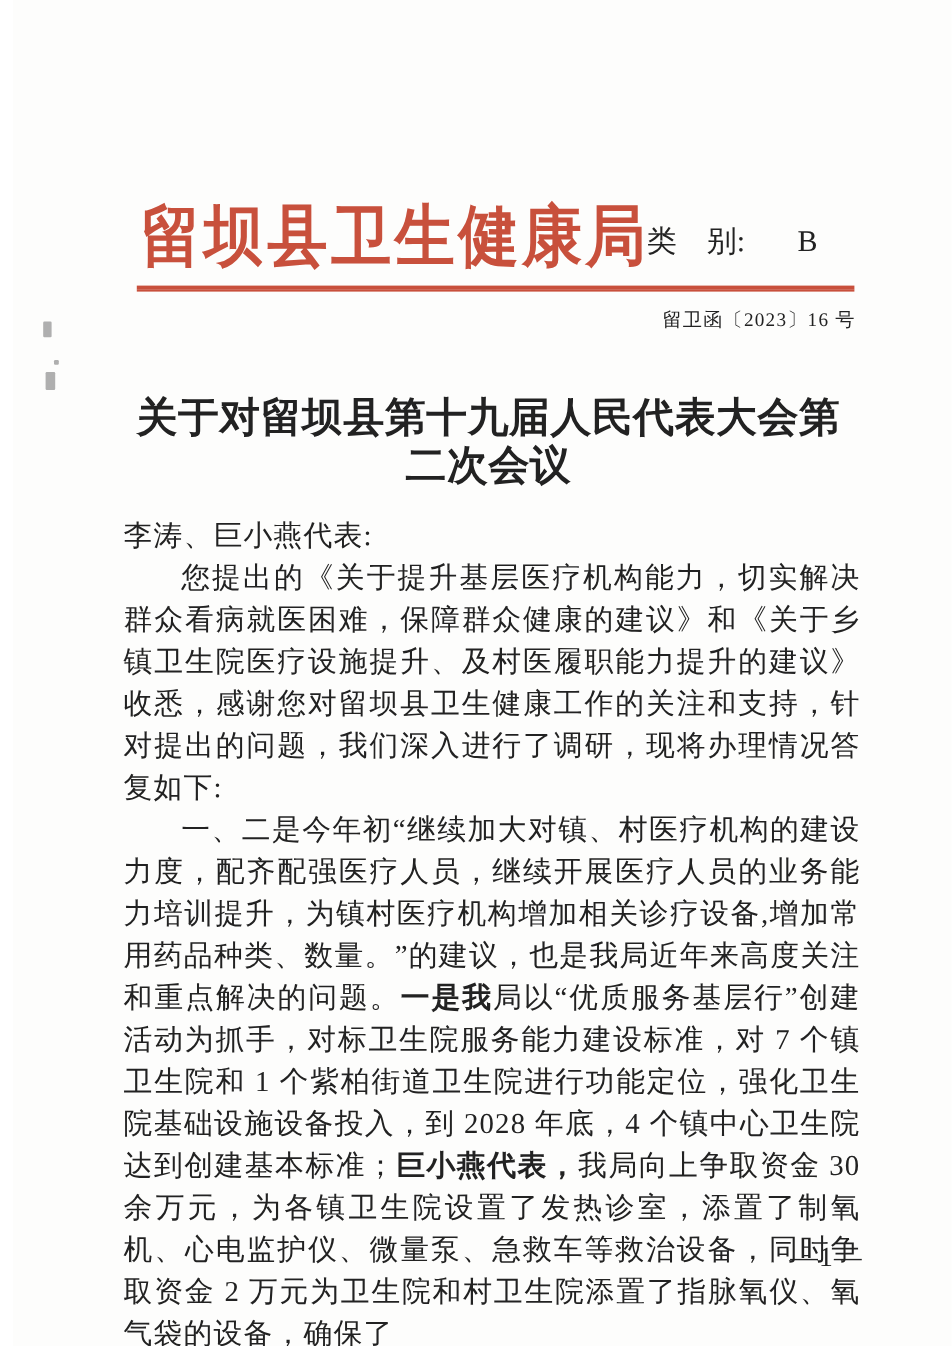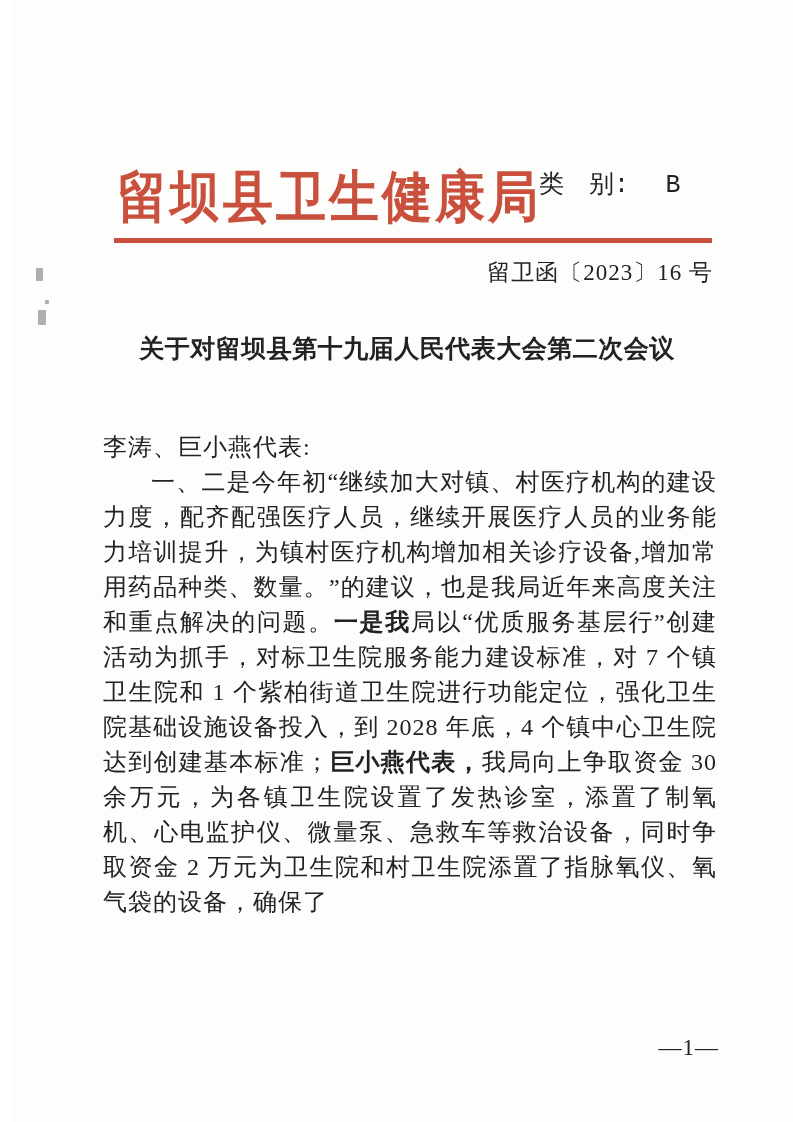--- a/index.html
+++ b/index.html
@@ -15,40 +15,40 @@
     margin-left:11px;
   }
   
   .agency-name {
     position:absolute; left:106px; top:160px; width:430px;
     font-size:50px; font-weight:900; letter-spacing:3px;
     color:var(--accent); white-space:nowrap;
     transform:scaleY(1.12); transform-origin:top left;
   }
   .header-meta {
-    position:absolute; left:528px; top:168px; width:176px;
-    font-size:25px; line-height:36px;font-family:Liberation Mono, monospace;
+    position:absolute; left:528px; top:184px; width:176px;
+    font-size:25px; line-height:36px;
   }
   .meta-row { display:flex; }
   .meta-label { flex:0 0 92px; white-space:nowrap; }
   .meta-value { flex:1; text-align:center; white-space:nowrap; }
   .red-rule {
     position:absolute; left:103px; top:238px; width:598px; height:5px;
     border-top:3px solid var(--accent);
     border-bottom:2px solid var(--accent);
   }
   .doc-number {
     position:absolute; left:400px; top:257px; width:302px;
-    text-align:right; font-size:23px; letter-spacing:1px; white-space:nowrap;
+    text-align:right; font-size:16px; letter-spacing:1px; white-space:nowrap;
   }
   
   .doc-title {
     position:absolute; left:96px; top:329px; width:600px;
     text-align:center; font-weight:bold;
-    font-size:25px; line-height:40px; letter-spacing:0.5px;
+    font-size:34px; line-height:40px; letter-spacing:0.5px;
   }
   
   .doc-body {
     position:absolute; left:92px; top:430px; width:614px;
     font-size:24px; line-height:35px; letter-spacing:1px;
     text-align:justify;
   }
   .para { margin:0;font-family:Liberation Serif, serif; }
   .para.indent { text-indent:2em; }
   .para b { font-weight:bold; }
@@ -77,20 +77,21 @@
   <div class="red-rule"></div>
 
   <div class="doc-number">留卫函〔2023〕16 号</div>
 
   <div class="doc-title">
     <div>关于对留坝县第十九届人民代表大会第二次会议</div>
   </div>
 
   <div class="doc-body">
     <p class="para">李涛、巨小燕代表:</p>
+    <p class="para indent">您提出的《关于提升基层医疗机构能力，切实解决群众看病就医困难，保障群众健康的建议》和《关于乡镇卫生院医疗设施提升、及村医履职能力提升的建议》收悉，感谢您对留坝县卫生健康工作的关注和支持，针对提出的问题，我们深入进行了调研，现将办理情况答复如下:</p>
     <p class="para indent"><span>一、二是今年初“继续加大对镇、村医疗机构的建设力度，配齐配强医疗人员，继续开展医疗人员的业务能力培训提升，为镇村医疗机构增加相关诊疗设备,增加常用药品种类、数量。”的建议，也是我局近年来高度关注和重点解决的问题。</span><b>一是我</b><span>局以“优质服务基层行”创建活动为抓手，对标卫生院服务能力建设标准，对 7 个镇卫生院和 1 个紫柏街道卫生院进行功能定位，强化卫生院基础设施设备投入，到 2028 年底，4 个镇中心卫生院达到创建基本标准；</span><b>巨小燕代表，</b><span>我局向上争取资金 30 余万元，为各镇卫生院设置了发热诊室，添置了制氧机、心电监护仪、微量泵、急救车等救治设备，同时争取资金 2 万元为卫生院和村卫生院添置了指脉氧仪、氧气袋的设备，确保了</span></p>
   </div>
 
   <div class="page-number">—1—</div>
 
   <div class="speck" style="left:25px; top:268px; width:7px; height:13px;"></div>
   <div class="speck" style="left:27px; top:310px; width:8px; height:15px;"></div>
   <div class="speck" style="left:34px; top:300px; width:4px; height:4px;"></div>
 
 </div>

